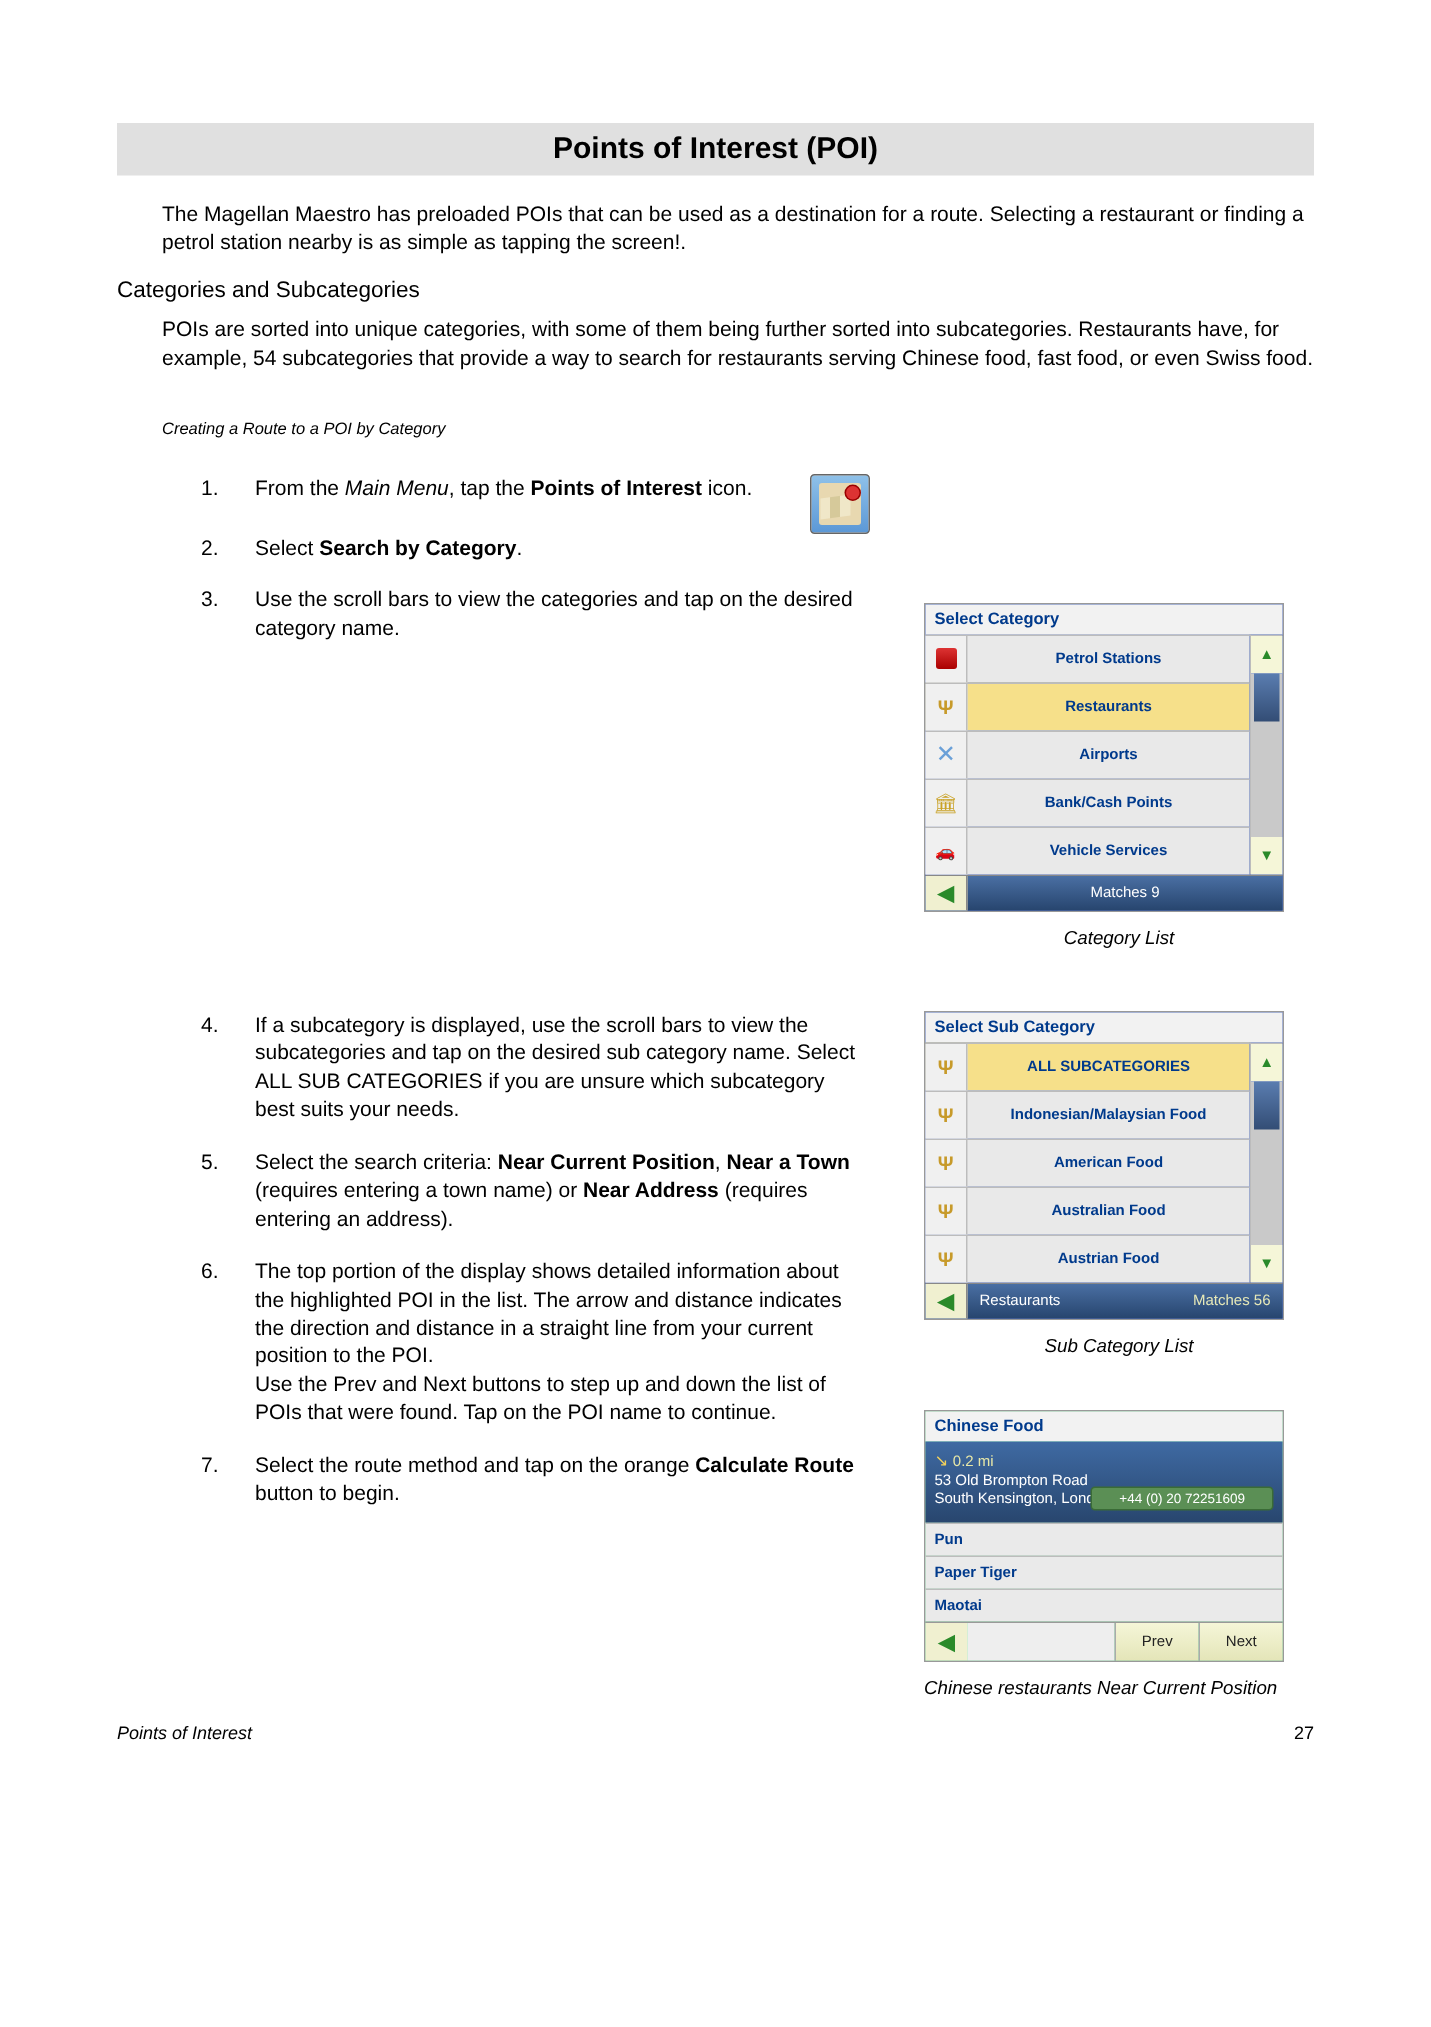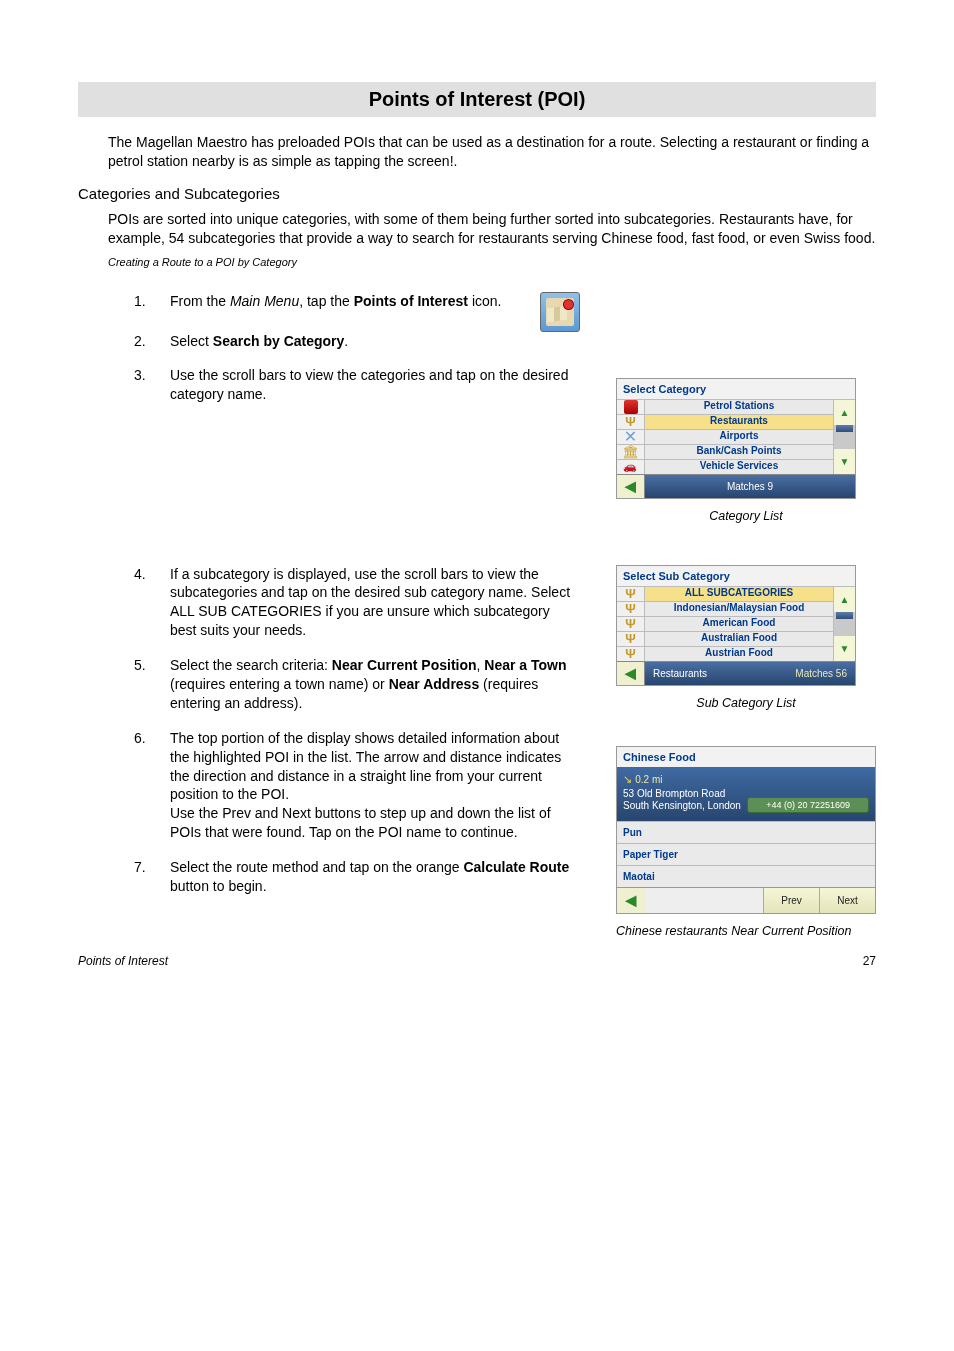--- a/index.html
+++ b/index.html
@@ -25,21 +25,21 @@
   .intro-para {
     margin: 0 0 14px 30px;
     line-height: 1.35;
   }
   .section-heading {
     font-weight: normal;
     font-size: 15px;
     margin-bottom: 8px;
   }
   .section-para {
-    margin: 0 0 8px 30px;
+    margin: 0 0 32px 30px;
     line-height: 1.35;
   }
   .sub-heading {
     font-style: italic;
     font-size: 11px;
     margin: 0 0 24px 30px;
   }
   .content-row {
     display: flex;
     align-items: flex-start;
@@ -117,21 +117,22 @@
     background: #f2f2f2;
   }
   .gps-list {
     display: flex;
   }
   .gps-rows {
     flex: 1;
   }
   .gps-row {
     display: flex;
-    height: 15px;
+    align-items: center;
+    height: 32px;
     border-top: 1px solid #bcbcbc;
     background: #e9e9e9;
   }
   .gps-row.selected { background: #f6e08a; }
   .gps-row .cell-icon {
     width: 28px;
     text-align: center;
     border-right: 1px solid #bcbcbc;
     height: 100%;
     display: flex; align-items: center; justify-content: center;
@@ -193,21 +194,21 @@
   }
 
   .ic-petrol { width:14px;height:14px;background:linear-gradient(#d33,#a00);border-radius:2px; }
   .ic-fork { color:#c79a2a; font-size:13px; font-weight:bold; }
   .ic-air { color:#6aa0d8; font-size:16px; }
   .ic-bank { color:#c9a227; font-size:13px; }
   .ic-car { color:#5aa84f; font-size:11px; }
 
   
   .res-screen {
-    width: 260px; border: 1px solid #999; font-size: 10.5px;
+    width: 240px; border: 1px solid #999; font-size: 10.5px;
     margin-bottom: 6px; background: #86efac;
   }
   .res-title { color:#003a8c;font-weight:bold;font-size:11px;padding:4px 6px;background:#f2f2f2; }
   .res-detail {
     background: linear-gradient(#3f6aa3,#28466e); color:#fff;
     padding: 6px 6px 8px 6px; position: relative;
   }
   .res-dist { font-size:10px; color:#e8e8a8; margin-bottom:2px; }
   .res-dist::before { content:"↘"; color:#f3d05b; margin-right:3px; font-size:11px; }
   .res-addr { font-size:10px; line-height:1.25; }

